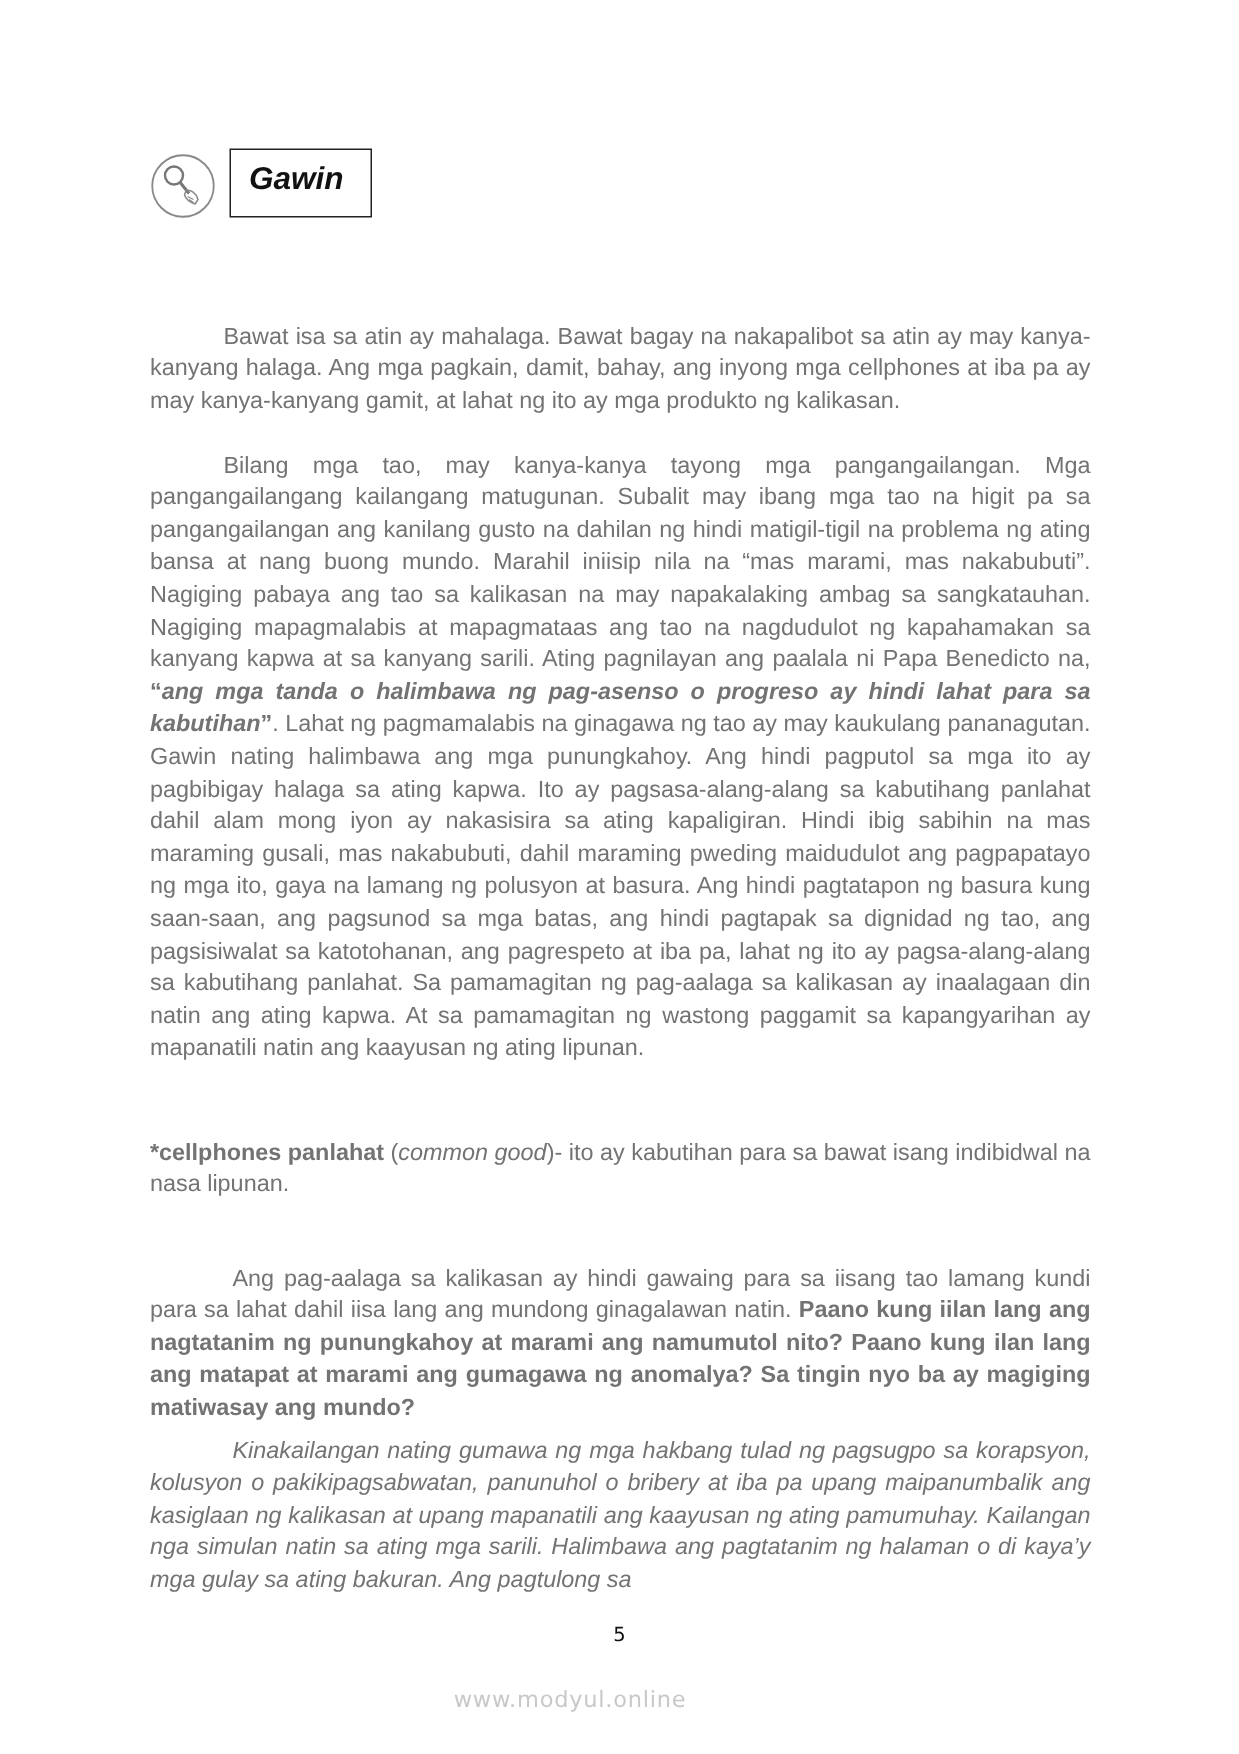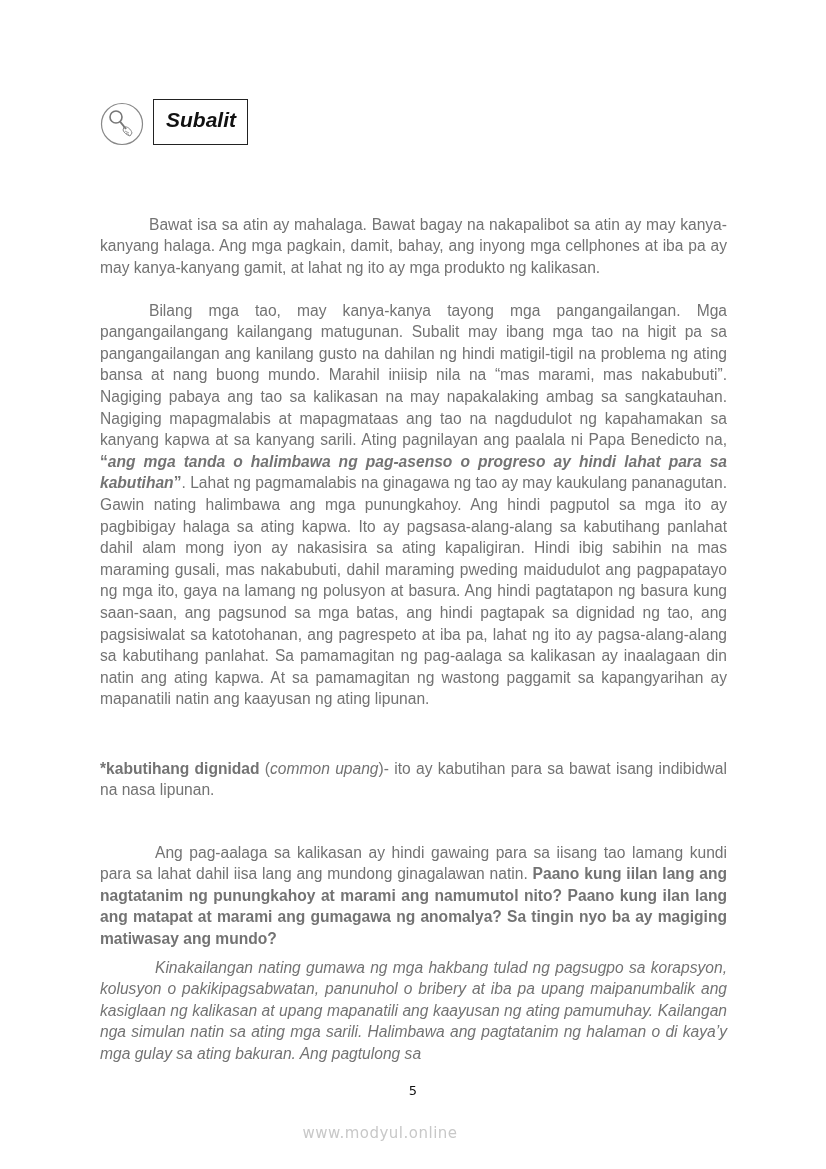--- a/index.html
+++ b/index.html
@@ -28,34 +28,34 @@
 
 <div class="header">
   <svg class="icon-circle" viewBox="0 0 44 44">
     <circle cx="22" cy="22" r="20.5" fill="none" stroke="#888" stroke-width="1.2"></circle>
     <circle cx="16" cy="15" r="6" fill="none" stroke="#777" stroke-width="1.6"></circle>
     <line x1="20" y1="19.5" x2="26" y2="27" stroke="#777" stroke-width="2"></line>
     <path d="M24 25 C27 24, 31 27, 32 31 L30 34 C27 33, 24 31, 23 28 Z" fill="none" stroke="#888" stroke-width="1"></path>
     <path d="M25 29 L29 31 M26 31 L29 33" stroke="#888" stroke-width="0.8"></path>
   </svg>
   <div class="title-box">
-    <span>Subalit</span>
+    <span>Gawin</span>
   </div>
 </div>
 
 <p class="para" style="top:198px;">
   <span class="indent"></span><span>Bawat isa sa atin ay mahalaga. Bawat bagay na nakapalibot sa atin ay may kanya- kanyang halaga. Ang mga pagkain, damit, bahay, ang inyong mga cellphones at iba pa ay may kanya-kanyang gamit, at lahat ng ito ay mga produkto ng kalikasan.</span>
 </p>
 
 <p class="para" style="top:284px;">
   <span class="indent"></span><span>Bilang mga tao, may kanya-kanya tayong mga pangangailangan. Mga pangangailangang kailangang matugunan. Subalit may ibang mga tao na higit pa sa pangangailangan ang kanilang gusto na dahilan ng hindi matigil-tigil na problema ng ating bansa at nang buong mundo. Marahil iniisip nila na “mas marami, mas nakabubuti”. Nagiging pabaya ang tao sa kalikasan na may napakalaking ambag sa sangkatauhan. Nagiging mapagmalabis at mapagmataas ang tao na nagdudulot ng kapahamakan sa kanyang kapwa at sa kanyang sarili. Ating pagnilayan ang paalala ni Papa Benedicto na, </span><span class="b">“</span><span class="bi">ang mga tanda o halimbawa ng pag-asenso o progreso ay hindi lahat para sa kabutihan</span><span class="b">”</span><span>. Lahat ng pagmamalabis na ginagawa ng tao ay may kaukulang pananagutan. Gawin nating halimbawa ang mga punungkahoy. Ang hindi pagputol sa mga ito ay pagbibigay halaga sa ating kapwa. Ito ay pagsasa-alang-alang sa kabutihang panlahat dahil alam mong iyon ay nakasisira sa ating kapaligiran. Hindi ibig sabihin na mas maraming gusali, mas nakabubuti, dahil maraming pweding maidudulot ang pagpapatayo ng mga ito, gaya na lamang ng polusyon at basura. Ang hindi pagtatapon ng basura kung saan-saan, ang pagsunod sa mga batas, ang hindi pagtapak sa dignidad ng tao, ang pagsisiwalat sa katotohanan, ang pagrespeto at iba pa, lahat ng ito ay pagsa-alang-alang sa kabutihang panlahat. Sa pamamagitan ng pag-aalaga sa kalikasan ay inaalagaan din natin ang ating kapwa. At sa pamamagitan ng wastong paggamit sa kapangyarihan ay mapanatili natin ang kaayusan ng ating lipunan.</span>
 </p>
 
 <p class="para" style="top:742px;">
-  <span class="b">*kabutihang dignidad</span><span> (</span><span class="i">common upang</span><span>)</span><span>- ito ay kabutihan para sa bawat isang indibidwal na nasa lipunan.</span>
+  <span class="b">*cellphones panlahat</span><span> (</span><span class="i">common good</span><span>)</span><span>- ito ay kabutihan para sa bawat isang indibidwal na nasa lipunan.</span>
 </p>
 
 <p class="para" style="top:826px;">
   <span class="indent" style="width:55px"></span><span>Ang pag-aalaga sa kalikasan ay hindi gawaing para sa iisang tao lamang kundi para sa lahat dahil iisa lang ang mundong ginagalawan natin. </span><span class="b">Paano kung iilan lang ang nagtatanim ng punungkahoy at marami ang namumutol nito? Paano kung ilan lang ang matapat at marami ang gumagawa ng anomalya? Sa tingin nyo ba ay magiging matiwasay ang mundo?</span>
 </p>
 
 <p class="para" style="top:941px;font-style:italic;">
   <span class="indent" style="width:55px"></span><span>Kinakailangan nating gumawa ng mga hakbang tulad ng pagsugpo sa korapsyon, kolusyon o pakikipagsabwatan, panunuhol o bribery at iba pa upang maipanumbalik ang kasiglaan ng kalikasan at upang mapanatili ang kaayusan ng ating pamumuhay. Kailangan nga simulan natin sa ating mga sarili. Halimbawa ang pagtatanim ng halaman o di kaya’y mga gulay sa ating bakuran. Ang pagtulong sa</span>
 </p>
 

